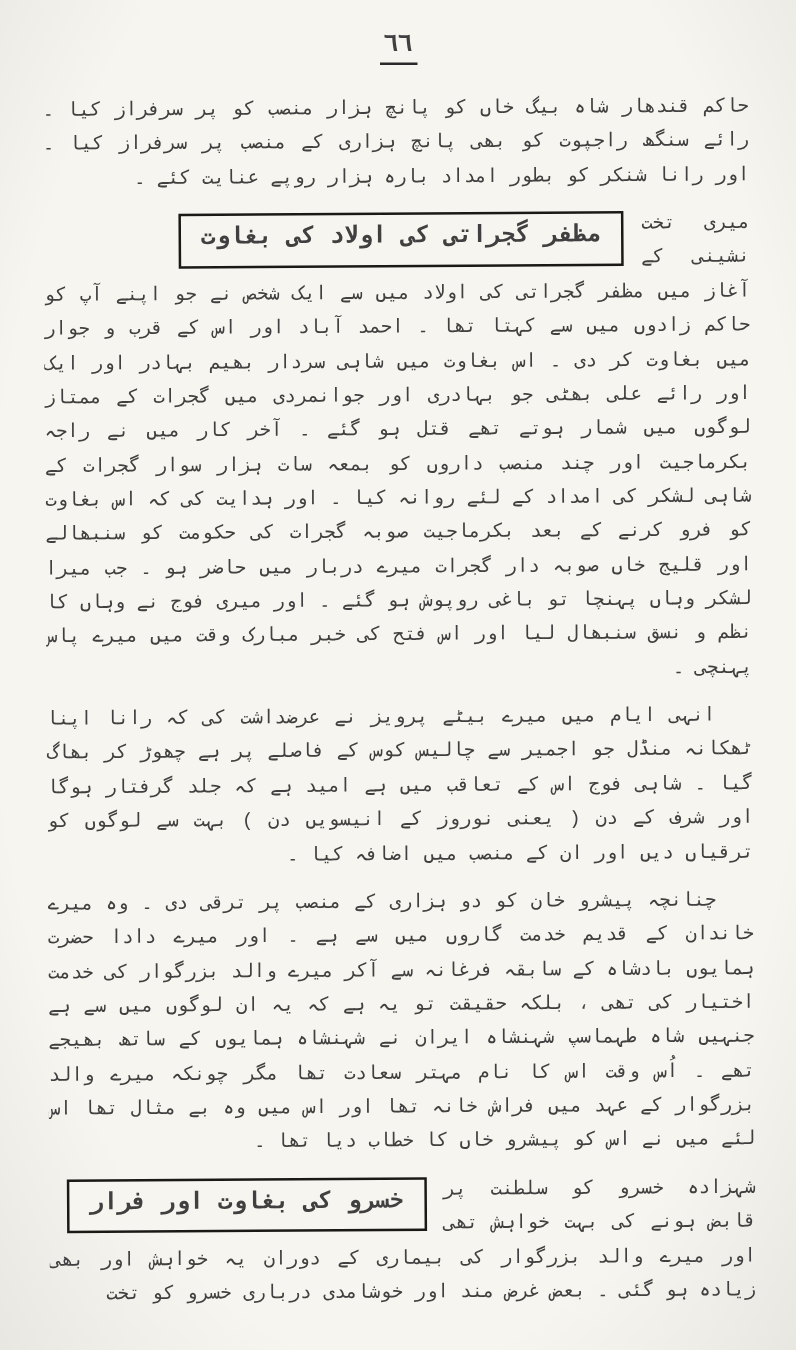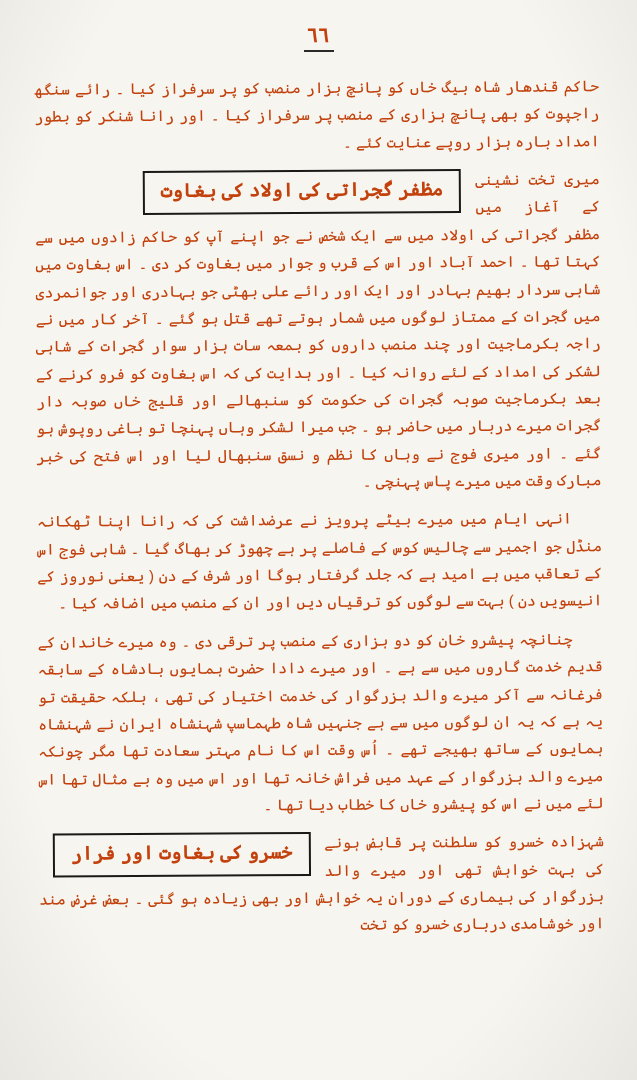--- a/index.html
+++ b/index.html
@@ -1,21 +1,21 @@
 <!DOCTYPE html>
 <html lang="ur"><head>
 <meta charset="utf-8">
 <style>
   html,body{margin:0;padding:0;background:#e9e7e1;}
   .page{
     width:637px;height:1080px;
     background:#f7f5ef;
     position:relative;overflow:hidden;
-    font-family:Liberation Sans, sans-serif;
-    color:#c2410c;
+    font-family:Liberation Mono, monospace;
+    color:#404040;
     box-shadow:0 0 6px rgba(0,0,0,.25);
     margin:0 auto;
   }
   .scan-vignette{
     position:absolute;inset:0;pointer-events:none;
     background:radial-gradient(ellipse at 50% 45%, rgba(0,0,0,0) 72%, rgba(0,0,0,0.06) 100%);
   }
   .page-number-wrap{padding-top:24px;text-align:center;}
   .page-number{font-size:19px;font-weight:bold;letter-spacing:2px;}
   .page-number-rule{width:30px;height:2px;background:#2a2a2a;margin:3px auto 0;}

